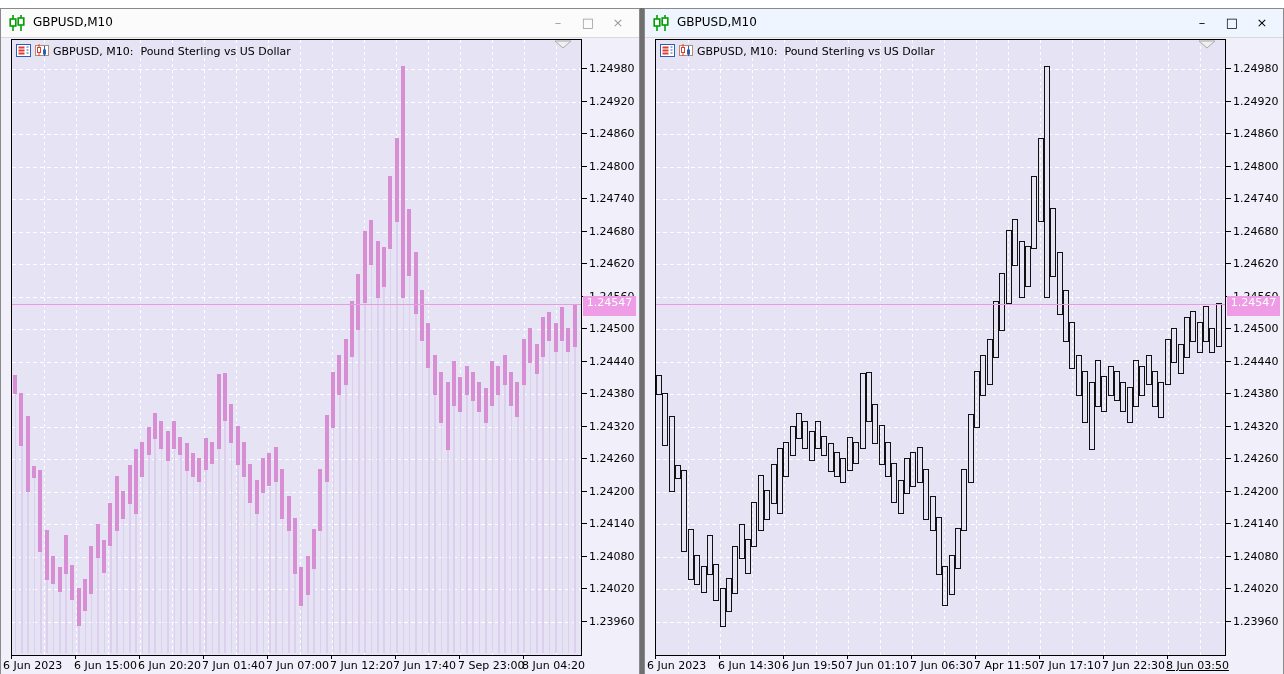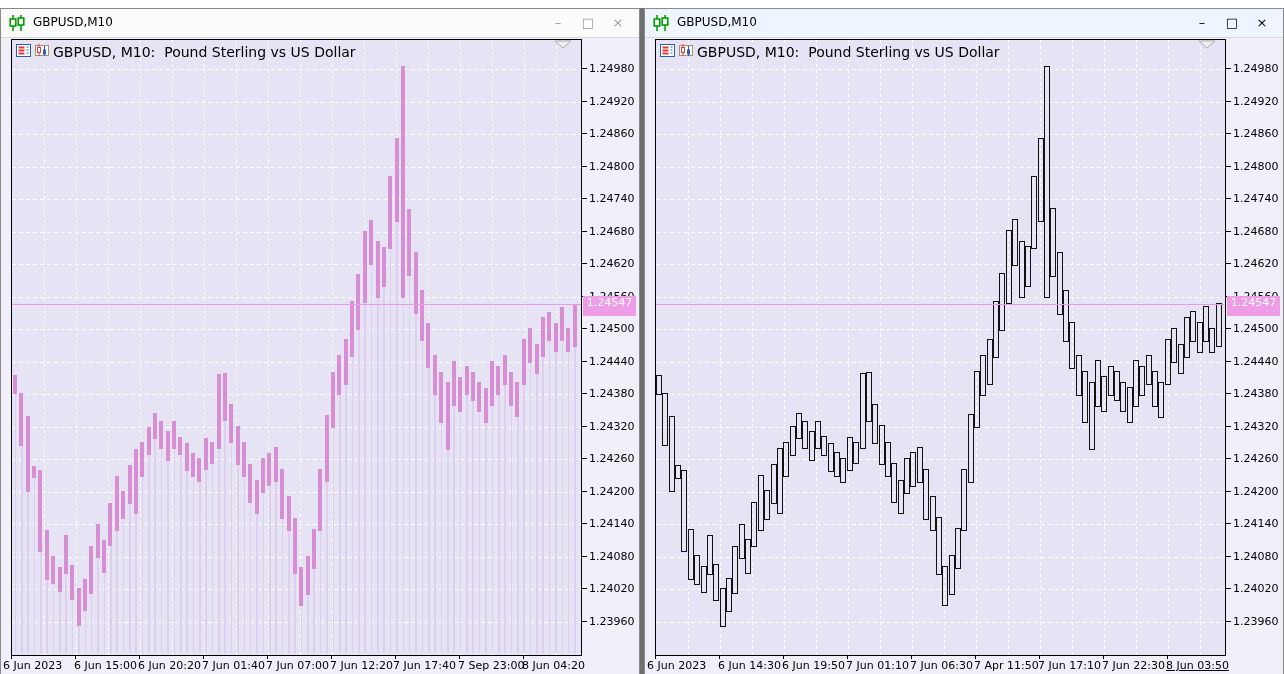--- a/index.html
+++ b/index.html
@@ -11,21 +11,21 @@
   .titlebar{position:absolute;left:0;top:0;right:0;height:28px;background:#fbfbfb;border-bottom:1px solid #d9d9d9;}
   #win-right .titlebar{background:#eef5fe;}
   .tb-icon{position:absolute;left:8px;top:6px;width:18px;height:16px;}
   .tb-title{position:absolute;left:32px;top:6px;font-size:12px;color:#000;}
   .winbtns{position:absolute;right:6px;top:0;height:28px;display:flex;align-items:center;}
   .winbtn{width:30px;height:22px;text-align:center;line-height:22px;font-size:13px;color:#9b9b9b;cursor:default;}
   #win-right .winbtn{color:#000;}
   .plot{position:absolute;left:10px;top:30px;width:569px;height:615px;background:#e6e4f4;border:1px solid #000;box-sizing:content-box;}
   .chart-svg{position:absolute;left:0;top:0;display:block;}
   .chart-header{position:absolute;left:4px;top:4px;height:15px;display:flex;align-items:center;gap:4px;}
-  .chart-header .hdr-text{font-size:14px;color:#000;white-space:pre;}
+  .chart-header .hdr-text{font-size:11px;color:#000;white-space:pre;}
   .price-scale{position:absolute;left:581px;top:30px;width:58px;height:616px;}
   .p-tick{position:absolute;left:0;width:5px;height:1px;background:#000;}
   .p-label{position:absolute;left:7px;font-size:11px;color:#000;white-space:nowrap;}
   .p-current{position:absolute;left:1px;width:53px;height:20px;background:#ee9ce6;color:#fff;
              font-size:11px;line-height:14px;text-align:center;}
   .time-scale{position:absolute;left:0;top:646px;width:640px;height:22px;}
   .t-tick{position:absolute;top:0;width:1px;height:4px;background:#000;}
   .t-label{position:absolute;top:4px;font-size:11px;color:#000;white-space:nowrap;}
 </style>
 </head>

